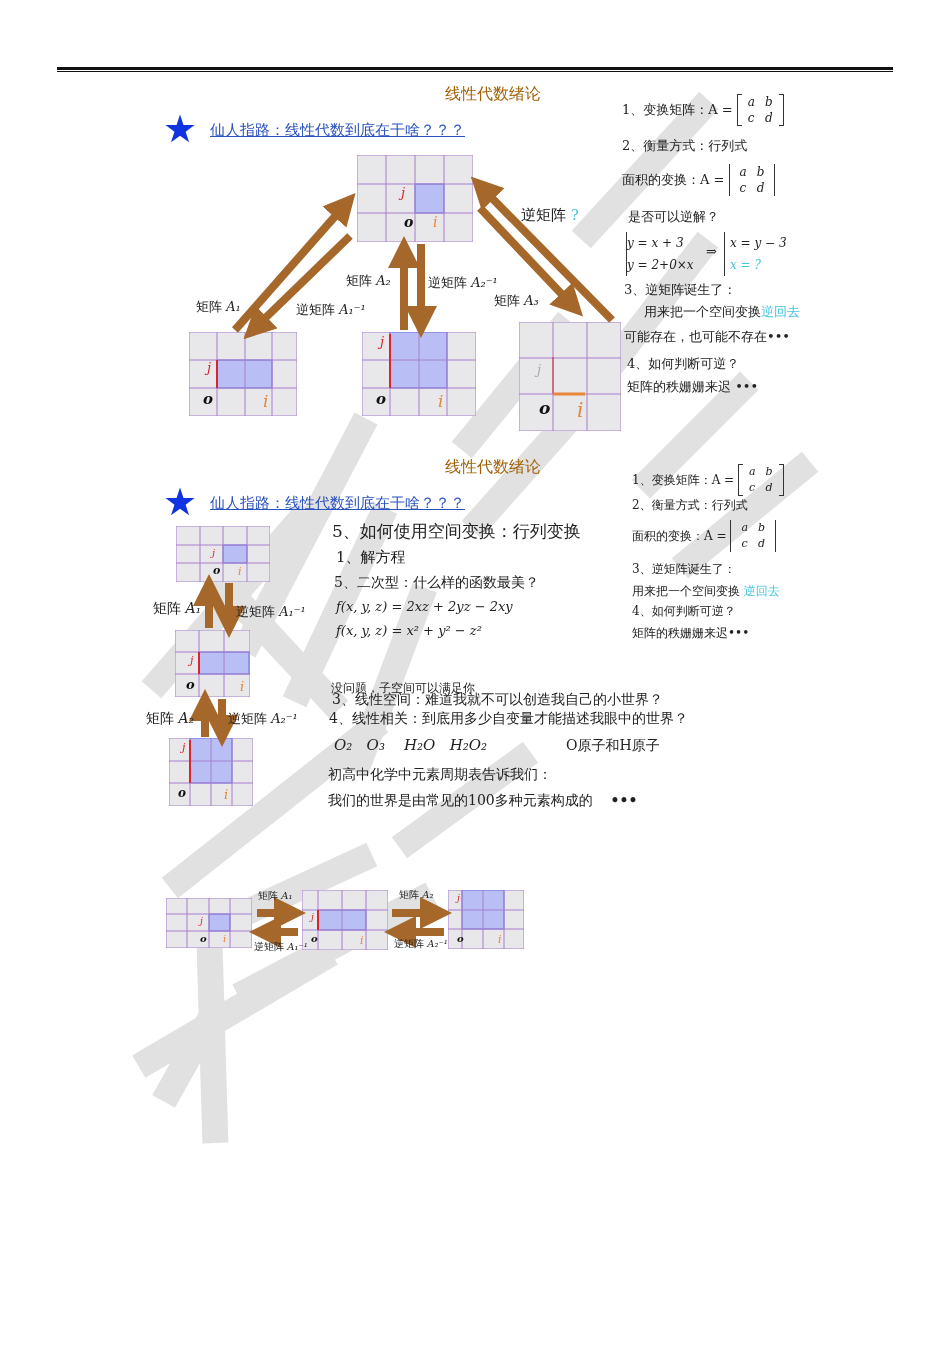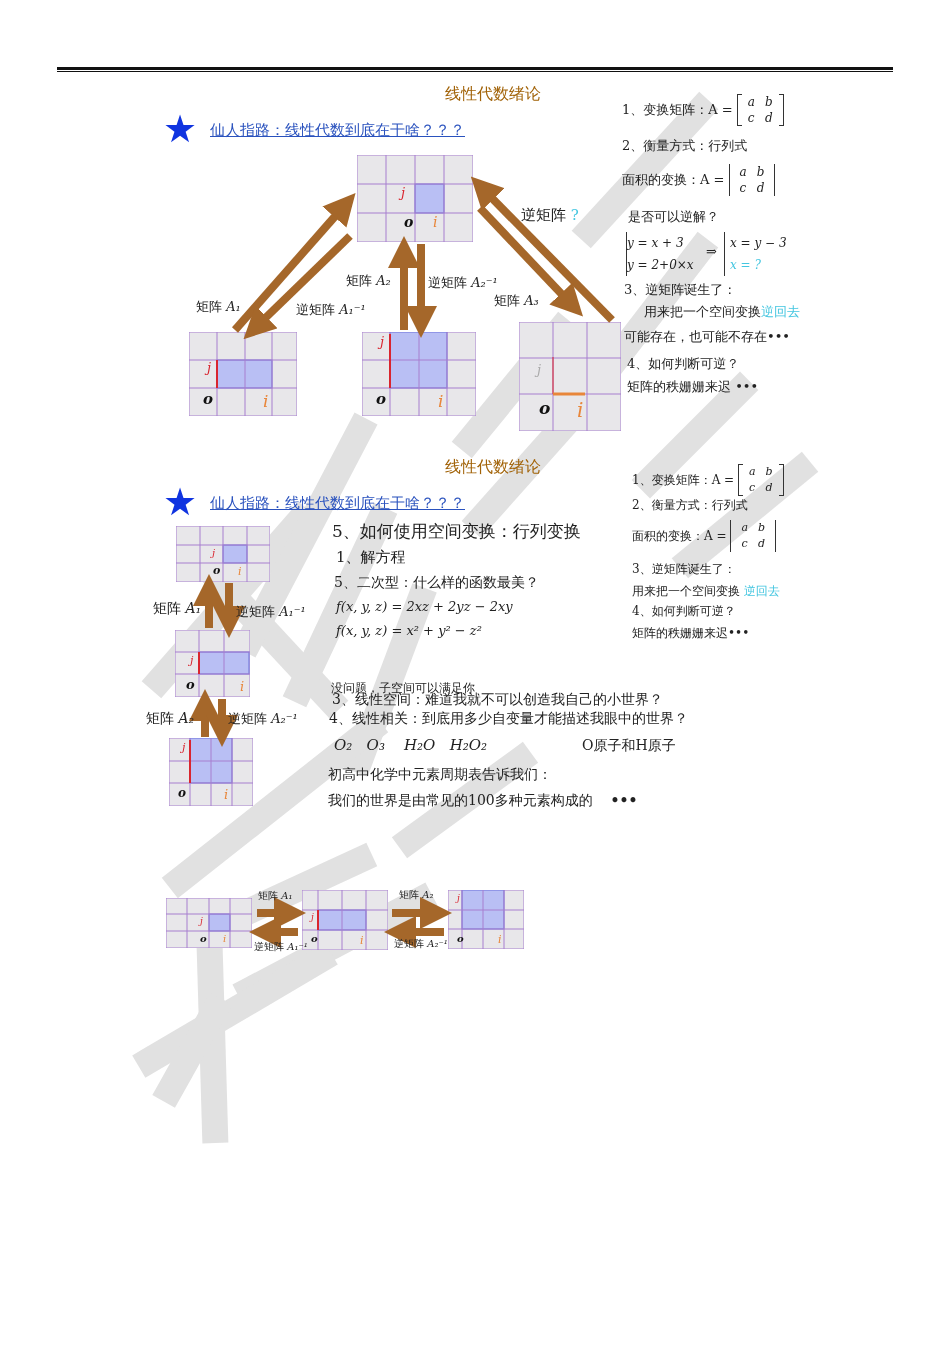--- a/index.html
+++ b/index.html
@@ -258,21 +258,21 @@
 
 <div class="abs" style="left:332px;top:520px;font-size:17px;white-space:nowrap;">5、如何使用空间变换：行列变换</div>
 <div class="abs txt-lg" style="left:336px;top:548px;">1、解方程</div>
 <div class="abs txt" style="left:334px;top:574px;font-size:14px;">5、二次型：什么样的函数最美？</div>
 <div class="abs txt ital" style="left:336px;top:599px;">f(x, y, z) = 2xz + 2yz − 2xy</div>
 <div class="abs txt ital" style="left:336px;top:623px;">f(x, y, z) = x² + y² − z²</div>
 <div class="abs txt" style="left:332px;top:651px;font-size:14px;margin-top:40px;">3、线性空间：难道我就不可以创造我自己的小世界？</div>
 <div class="abs txt" style="left:331px;top:680px;font-size:12px;">没问题，子空间可以满足你</div>
 <div class="abs txt" style="left:329px;top:710px;font-size:14px;">4、线性相关：到底用多少自变量才能描述我眼中的世界？</div>
 <div class="abs txt ital" style="left:334px;top:737px;font-size:15px;white-space:pre;">O₂   O₃    H₂O   H₂O₂</div>
-<div class="abs txt" style="left:566px;top:737px;font-size:14px;margin-left:16px;">O原子和H原子</div>
+<div class="abs txt" style="left:566px;top:737px;font-size:14px;">O原子和H原子</div>
 <div class="abs txt" style="left:328px;top:766px;font-size:14px;">初高中化学中元素周期表告诉我们：</div>
 <div class="abs txt" style="left:328px;top:792px;font-size:14px;"><span>我们的世界是由常见的100多种元素构成的</span>&nbsp;&nbsp;&nbsp;&nbsp;<span style="font-weight:bold;">•••</span></div>
 
 <div class="abs txt" style="left:632px;top:464px;font-size:12px;">
   <span>1、变换矩阵：A =</span>
   <span class="matrix bracket" style="font-size:11px;"><table>
         <tbody>
           <tr>
             <td>a</td>
             <td>b</td>

